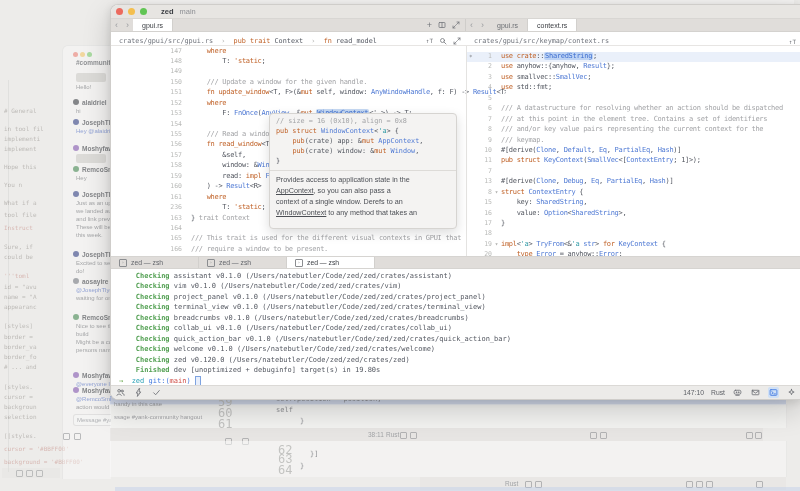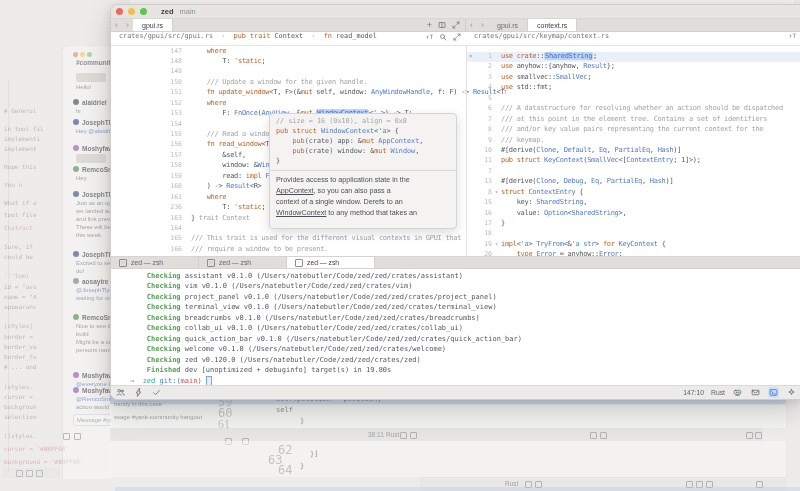--- a/index.html
+++ b/index.html
@@ -45,21 +45,21 @@
   #tabs-left{width:355px;border-right:1px solid #cfcdca;}
   #tabs-right{width:335px;}
   .nav{font-size:9px;color:#9a9c9f;line-height:12px;padding:0 4px;cursor:default;}
   .tab{display:flex;align-items:center;padding:0 9px;font-size:7px;color:#6b6e73;border-right:1px solid #d2d0cd;background:transparent;}
   .tab.active{background:#ffffff;color:#3a3d42;}
   .tabicons{position:absolute;right:5px;top:0;height:100%;display:flex;align-items:center;gap:5px;}
   .uicon{width:9px;height:9px;display:inline-flex;align-items:center;justify-content:center;color:#76787d;}
   .uicon svg{width:8px;height:8px;stroke:#76787d;fill:none;stroke-width:1.6;stroke-linecap:round;stroke-linejoin:round;}
   .plus{font-size:9px;color:#76787d;line-height:9px;}
   #crumbrow{left:0;top:27px;width:100%;height:14px;background:#fff;border-bottom:1px solid #e7e5e3;box-sizing:border-box;display:flex;}
-  .crumb{display:flex;align-items:flex-start;font:6.8px "DejaVu Sans Mono",monospace;white-space:pre;position:relative;box-sizing:border-box;}
+  .crumb{display:flex;align-items:flex-end;font:6.8px "DejaVu Sans Mono",monospace;white-space:pre;position:relative;box-sizing:border-box;}
   #crumb-left{width:355px;padding-left:8px;}
   #crumb-right{width:335px;padding-left:8px;}
   .crumbicons{position:absolute;right:5px;display:flex;align-items:center;gap:5px;}
   .itext{font-size:6px;color:#76787d;}
   
   #editor{left:0;top:41px;width:100%;height:210px;background:#fff;overflow:hidden;}
   #pane-divider{left:355px;top:41px;width:1px;height:210px;background:#e4e3e1;}
   .codepane{position:absolute;top:0;height:210px;overflow:hidden;}
   #code-left{left:0;width:355px;padding-top:0.5px;padding-left:40px;}
   #code-right{left:356px;width:334px;padding-top:6px;}
@@ -82,21 +82,21 @@
          box-shadow:0 4px 12px rgba(0,0,0,.14);overflow:hidden;padding:3px 6px;box-sizing:border-box;z-index:5;}
   #popup .prow{height:10px;line-height:10px;white-space:pre;font:6.8px "DejaVu Sans Mono",monospace;}
   #popup-div{height:1px;background:#dddbd8;margin:3px -6px;}
   .pdoc-line{font:7.2px "Liberation Sans",sans-serif;line-height:11px;white-space:pre;}
   
   #termtabs{left:0;top:251px;width:100%;height:13px;background:#e0ddda;display:flex;border-top:1px solid #d6d4d1;border-bottom:1px solid #d6d4d1;box-sizing:border-box;}
   .ttab{width:88px;display:flex;align-items:center;gap:4px;padding-left:8px;font-size:6.8px;color:#63666c;border-right:1px solid #d2d0cd;box-sizing:border-box;}
   .ttab.active{background:#ffffff;color:#3a3d42;}
   .ticon{width:6px;height:6px;border:1px solid #8b8d90;border-radius:1px;font-size:4px;line-height:5px;text-align:center;color:#8b8d90;flex:0 0 auto;}
   #terminal{left:0;top:264px;width:100%;height:116px;background:#fff;overflow:hidden;padding-top:3px;box-sizing:border-box;}
-  .trow{height:10.45px;line-height:10.45px;white-space:pre;font:7px "DejaVu Sans Mono",monospace;color:#3a3d43;padding-left:19px;}
+  .trow{height:10.45px;line-height:10.45px;white-space:pre;font:7px "DejaVu Sans Mono",monospace;color:#3a3d43;padding-left:8px;}
   
   #statusbar{left:0;top:380px;width:100%;height:14px;background:#ecebe9;border-top:1px solid #dbd9d6;box-sizing:border-box;display:flex;align-items:center;justify-content:space-between;padding:0 4px;}
   .sgroup{display:flex;align-items:center;gap:7px;}
   .sicon{width:11px;height:11px;display:inline-flex;align-items:center;justify-content:center;border-radius:2px;}
   .sicon svg{width:9px;height:9px;stroke:#6d7076;fill:none;stroke-width:1.5;stroke-linecap:round;stroke-linejoin:round;}
   .sicon.active{background:#cfe0f6;}
   .sicon.active svg{stroke:#3f78e0;}
   .stext{font-size:6.8px;color:#5c5f65;}
 </style>
 </head>
@@ -212,28 +212,28 @@
     <span class="ic" style="left:105px;top:4px"></span>
     <span class="ic" style="left:115px;top:4px"></span>
     <span class="ic" style="left:266px;top:4px"></span>
     <span class="ic" style="left:276px;top:4px"></span>
     <span class="ic" style="left:286px;top:4px"></span>
     <span class="ic" style="left:336px;top:4px"></span>
   </div>
   <div class="abs" style="left:115px;top:487px;width:685px;height:4px;background:rgba(148,176,235,.38);"></div>
 <div class="frag ln" style="left: 218px; top: 395px;">59</div>
     <div class="frag ln" style="left: 218px; top: 406px;">60</div>
-    <div class="frag ln" style="left: 218px; top: 417px; font-family: Liberation Serif, serif;">61</div>
+    <div class="frag ln" style="left: 218px; top: 417px;">61</div>
     <div class="frag" style="left: 276px; top: 395px;">self.position = position;</div>
     <div class="frag" style="left: 276px; top: 406px;">self</div>
     <div class="frag" style="left: 300px; top: 417px;">}</div>
     <div class="frag sm" style="left: 114px; top: 401px;">handy in this case</div>
     <div class="frag sm" style="left: 114px; top: 414px;">ssage #yank-community hangout</div>
     <div class="frag ln" style="left: 278px; top: 443px;">62</div>
-    <div class="frag ln" style="left: 268px; top: 453px;">63</div>
+    <div class="frag ln" style="left: 278px; top: 453px; font-family: Liberation Mono, monospace;">63</div>
     <div class="frag ln" style="left: 278px; top: 463px;">64</div>
     <div class="frag" style="left: 310px; top: 450px;">}]</div>
     <div class="frag" style="left: 300px; top: 462px;">}</div>
   </div>
 
 <div class="abs" id="win">
 
   <div class="abs" id="titlebar">
     <span class="light" style="background:#ec6a5e"></span>
     <span class="light" style="background:#f4bf4f"></span>

